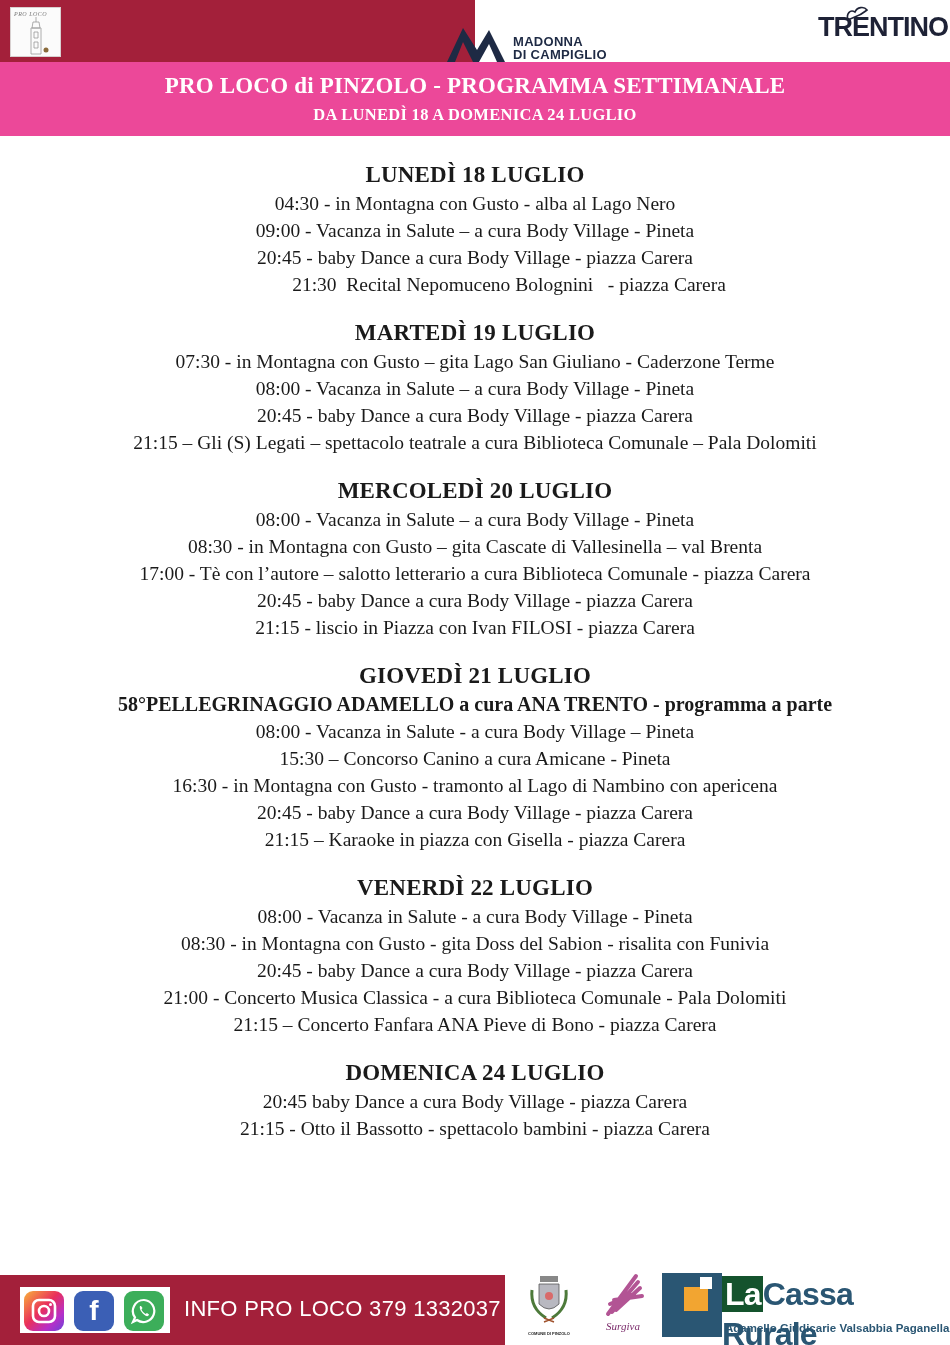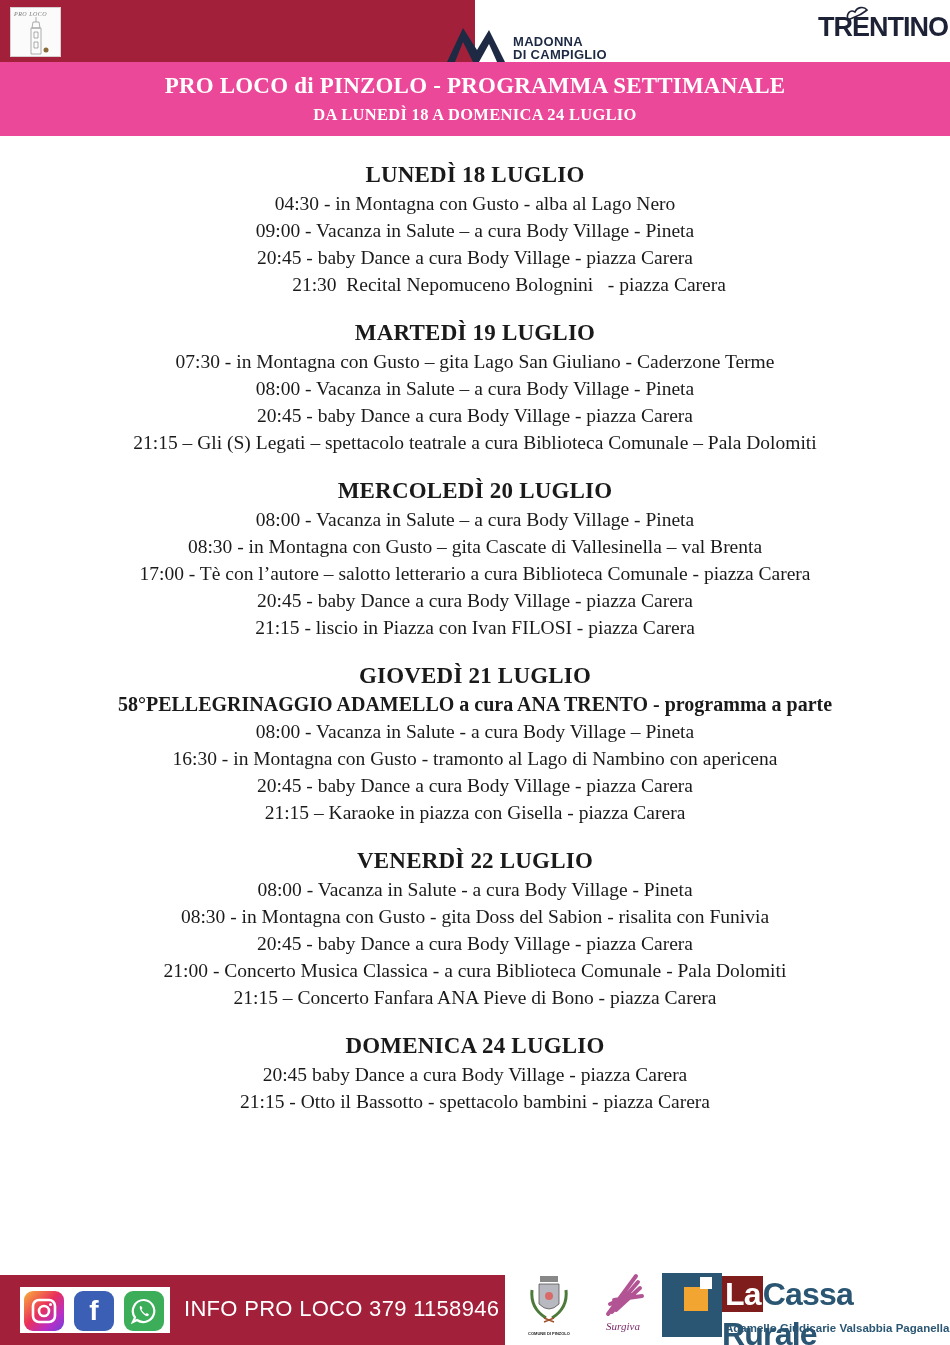--- a/index.html
+++ b/index.html
@@ -99,21 +99,21 @@
     background:#2a5673;
   }
   .cassa .sq1 { position:absolute; left:22px; top:14px; width:24px; height:24px; background:#f2a531; }
   .cassa .sq2 { position:absolute; left:38px; top:4px; width:12px; height:12px; background:#ffffff; }
   .cassa-name {
     position:absolute; left:722px; top:1274px;
     font-family:"Liberation Sans", sans-serif; font-weight:bold;
     color:#2a5673; font-size:32px; letter-spacing:-0.8px; line-height:40px;
   }
   .cassa-name .la {
-    background:#7f1d1d; color:#ffffff; padding:0 2px 0 3px;
+    background:#14532d; color:#ffffff; padding:0 2px 0 3px;
   }
   .cassa-sub {
     position:absolute; left:725px; top:1322px;
     font-family:"Liberation Sans", sans-serif; font-weight:bold;
     color:#2a5673; font-size:11.5px;
   }
 </style>
 </head>
 <body>
 
@@ -173,20 +173,21 @@
     <div class="event">08:30 - in Montagna con Gusto – gita Cascate di Vallesinella – val Brenta</div>
     <div class="event">17:00 - Tè con l’autore – salotto letterario a cura Biblioteca Comunale - piazza Carera</div>
     <div class="event">20:45 - baby Dance a cura Body Village - piazza Carera</div>
     <div class="event">21:15 - liscio in Piazza con Ivan FILOSI - piazza Carera</div>
   </div>
 
   <div class="day">
     <div class="day-title">GIOVEDÌ 21 LUGLIO</div>
     <div class="highlight">58°PELLEGRINAGGIO ADAMELLO a cura ANA TRENTO - programma a parte</div>
     <div class="event">08:00 - Vacanza in Salute - a cura Body Village – Pineta</div>
+    <div class="event">15:30 – Concorso Canino a cura Amicane - Pineta</div>
     <div class="event">16:30 - in Montagna con Gusto - tramonto al Lago di Nambino con apericena</div>
     <div class="event">20:45 - baby Dance a cura Body Village - piazza Carera</div>
     <div class="event">21:15 – Karaoke in piazza con Gisella - piazza Carera</div>
   </div>
 
   <div class="day">
     <div class="day-title">VENERDÌ 22 LUGLIO</div>
     <div class="event">08:00 - Vacanza in Salute - a cura Body Village - Pineta</div>
     <div class="event">08:30 - in Montagna con Gusto - gita Doss del Sabion - risalita con Funivia</div>
     <div class="event">20:45 - baby Dance a cura Body Village - piazza Carera</div>
@@ -214,21 +215,21 @@
 </div>
 <div class="social fb">
   <span>f</span>
 </div>
 <div class="social wa">
   <svg width="28" height="28" viewBox="0 0 28 28">
     <path d="M14 3 A11 11 0 1 1 7 23 L3 25 L5 20.5 A11 11 0 0 1 14 3 Z" fill="none" stroke="#fff" stroke-width="2.2"></path>
     <path d="M10 9 C9 11 11 16 16 19 C18 19.5 19 18.5 19 17.5 L17 16 L15.5 17 C14 16 12 14 11.5 12.5 L12.5 11 L11 9 Z" fill="#fff"></path>
   </svg>
 </div>
-<div class="info-text">INFO PRO LOCO 379 1158946</div>
+<div class="info-text">INFO PRO LOCO 379 1332037</div>
 
 <div class="comune">
   <svg width="58" height="58" viewBox="0 0 58 58">
     <rect x="20" y="4" width="18" height="6" fill="#888"></rect>
     <path d="M19 12 L39 12 L39 32 Q29 42 19 32 Z" fill="#b8b8c0" stroke="#555" stroke-width="0.8"></path>
     <circle cx="29" cy="24" r="4" fill="#d96a6a"></circle>
     <path d="M12 18 Q10 36 26 46 M46 18 Q48 36 32 46" fill="none" stroke="#4d7a3a" stroke-width="3"></path>
     <path d="M24 46 L34 50 M34 46 L24 50" stroke="#a0522d" stroke-width="1.5"></path>
   </svg>
   <div class="cap">COMUNE DI PINZOLO</div>

